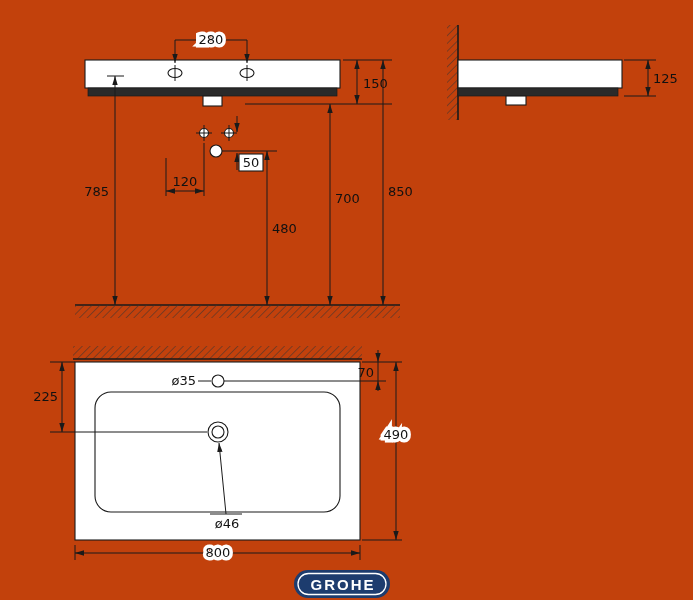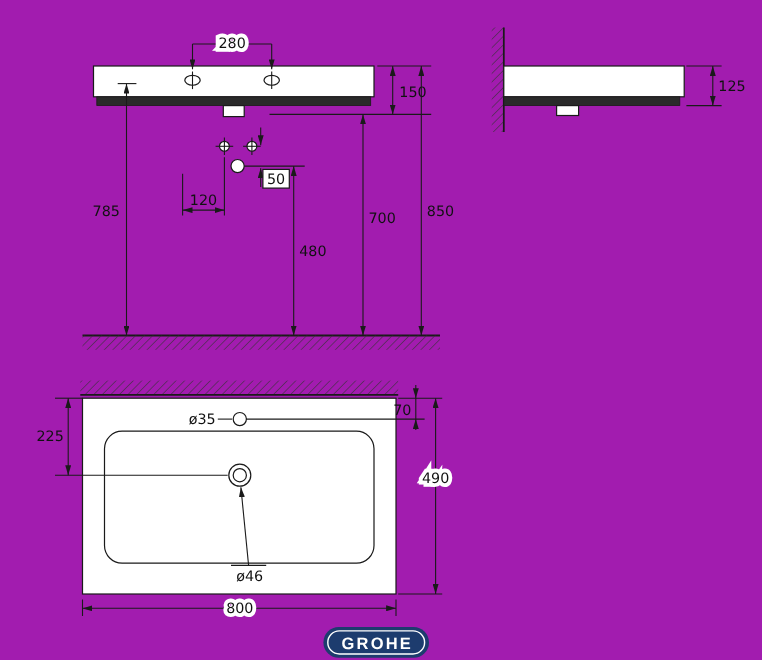--- a/index.html
+++ b/index.html
@@ -1,16 +1,16 @@
 <!DOCTYPE html>
 <html><head>
 <meta charset="utf-8">
 <style>
   html,body{margin:0;padding:0;background:#fff;}
-  #stage{position:relative;width:693px;height:600px;background:#a21caf;overflow:hidden;
+  #stage{position:relative;width:693px;height:600px;background:#c2410c;overflow:hidden;
          font-family:"DejaVu Sans", sans-serif;}
   svg{position:absolute;left:0;top:0;}
   .ln   {stroke:#1a1a1a;stroke-width:1;fill:none;}
   .thick{stroke:#1a1a1a;stroke-width:1.6;fill:none;}
   .part {fill:#ffffff;stroke:#1a1a1a;stroke-width:1.1;}
   .dark {fill:#2a2a2a;stroke:#1a1a1a;stroke-width:0.7;}
   .dim  {stroke:#1a1a1a;stroke-width:1;fill:none;}
   text.d{font:13px "DejaVu Sans", sans-serif;fill:#111;}
   text.halo{paint-order:stroke fill;stroke:#ffffff;stroke-width:7px;}
   text.logo{font:bold 15px "Liberation Sans", sans-serif;letter-spacing:2px;fill:#fff;}

